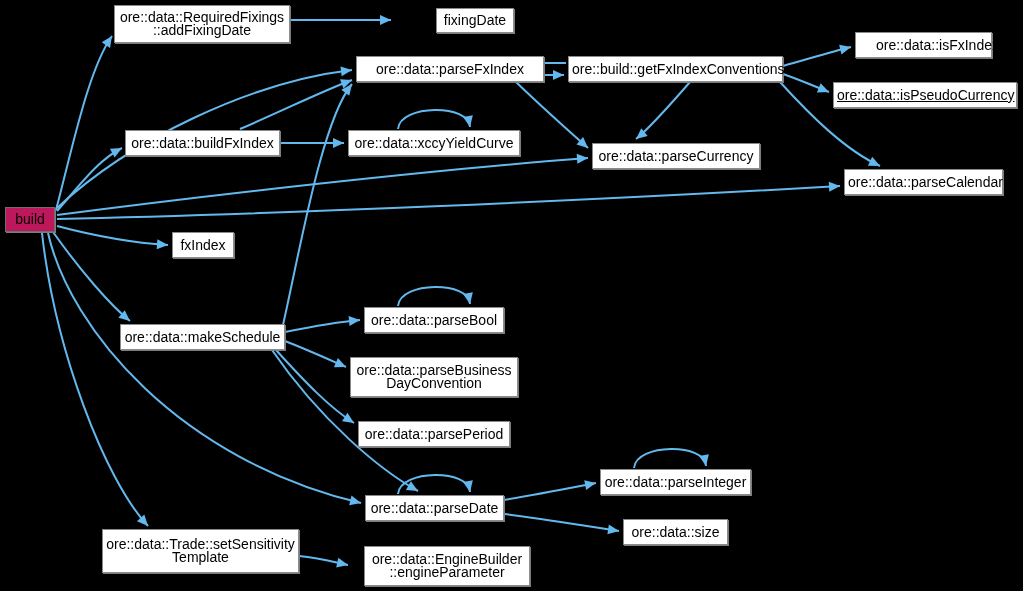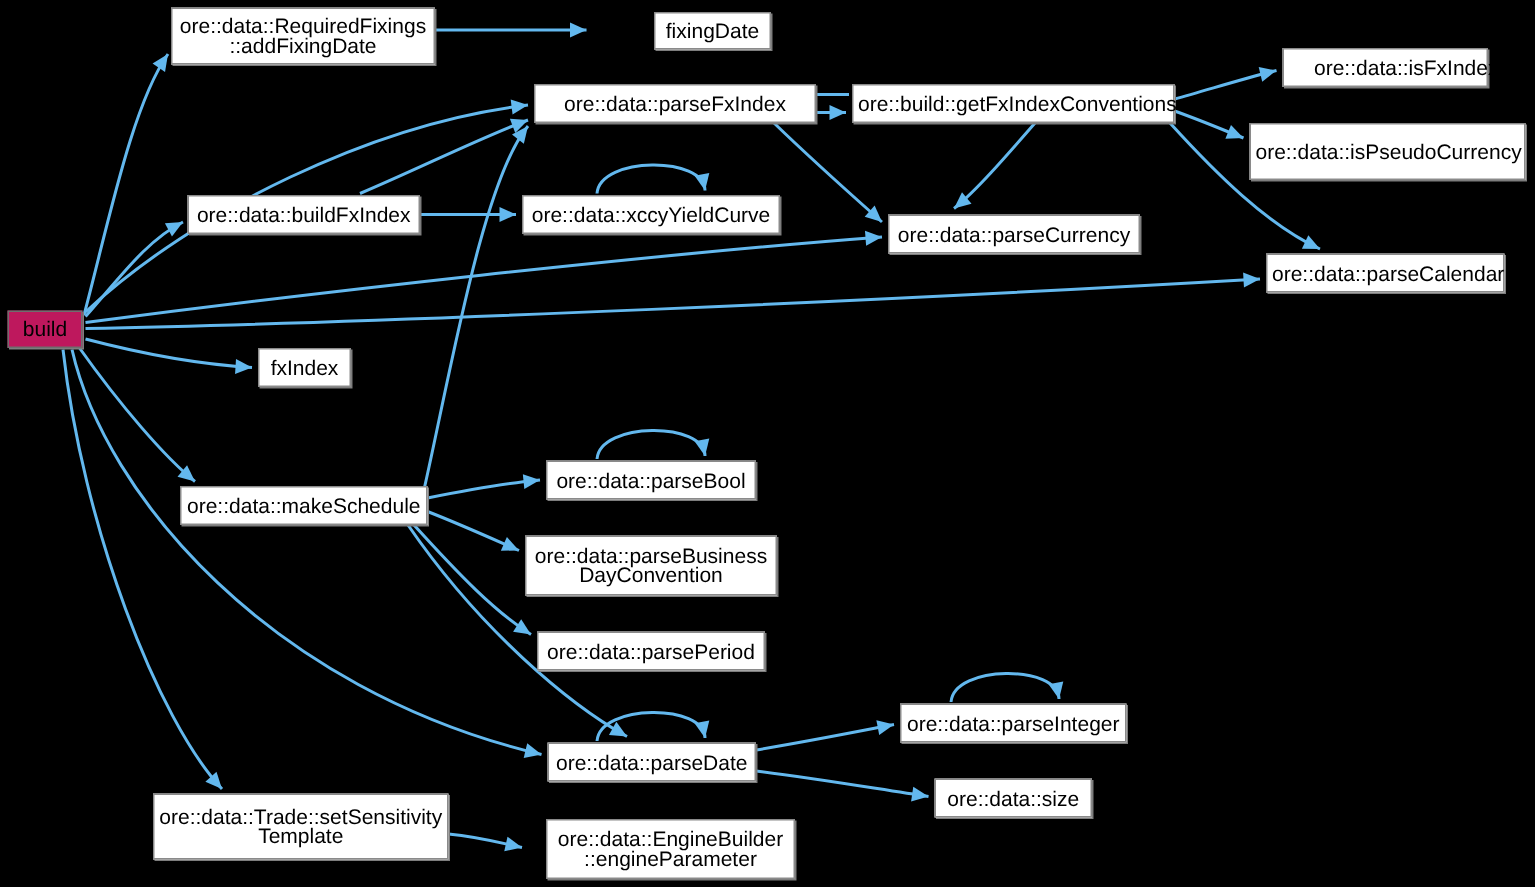--- a/index.html
+++ b/index.html
@@ -82,21 +82,21 @@
       <polygon points="0,0 -11,-5 -11,5" fill="#63b8ee" transform="translate(348,565) rotate(12.408186990372895)"></polygon>
     </svg>
   <div id="nodes">
       <div class="node root" style="left: 5px; top: 207px; width: 50px; height: 25px;"><span>build</span></div>
       <div class="node" style="left: 114px; top: 5px; width: 176px; height: 38px;"><span>ore::data::RequiredFixings
 ::addFixingDate</span></div>
       <div class="node" style="left: 392px; top: 8px; width: 78px; height: 25px; margin-left: 44px;"><span>fixingDate</span></div>
       <div class="node" style="left: 356px; top: 56px; width: 188px; height: 26px;"><span>ore::data::parseFxIndex</span></div>
       <div class="node" style="left: 568px; top: 56px; width: 215px; height: 26px;"><span>ore::build::getFxIndexConventions</span></div>
       <div class="node" style="left: 855px; top: 32px; width: 137px; height: 26px; padding-left: 20px;"><span>ore::data::isFxIndex</span></div>
-      <div class="node" style="left: 833px; top: 82px; width: 184px; height: 38px;"><span>ore::data::isPseudoCurrency</span></div>
+      <div class="node" style="left: 833px; top: 82px; width: 184px; height: 26px; text-decoration: underline;"><span>ore::data::isPseudoCurrency</span></div>
       <div class="node" style="left: 125px; top: 130px; width: 155px; height: 26px;"><span>ore::data::buildFxIndex</span></div>
       <div class="node" style="left: 348px; top: 130px; width: 172px; height: 26px;"><span>ore::data::xccyYieldCurve</span></div>
       <div class="node" style="left: 592px; top: 143px; width: 168px; height: 26px;"><span>ore::data::parseCurrency</span></div>
       <div class="node" style="left: 844px; top: 169px; width: 159px; height: 26px;"><span>ore::data::parseCalendar</span></div>
       <div class="node" style="left: 172px; top: 232px; width: 62px; height: 26px;"><span>fxIndex</span></div>
       <div class="node" style="left: 120px; top: 324px; width: 165px; height: 26px;"><span>ore::data::makeSchedule</span></div>
       <div class="node" style="left: 364px; top: 307px; width: 140px; height: 26px;"><span>ore::data::parseBool</span></div>
       <div class="node" style="left: 350px; top: 357px; width: 168px; height: 40px;"><span>ore::data::parseBusiness
 DayConvention</span></div>
       <div class="node" style="left: 358px; top: 421px; width: 152px; height: 26px;"><span>ore::data::parsePeriod</span></div>

